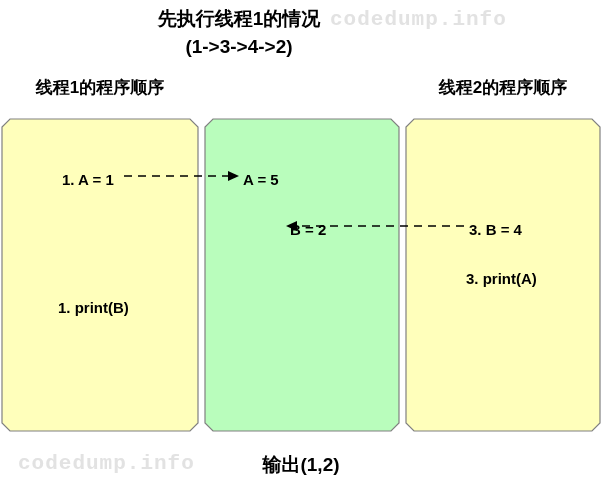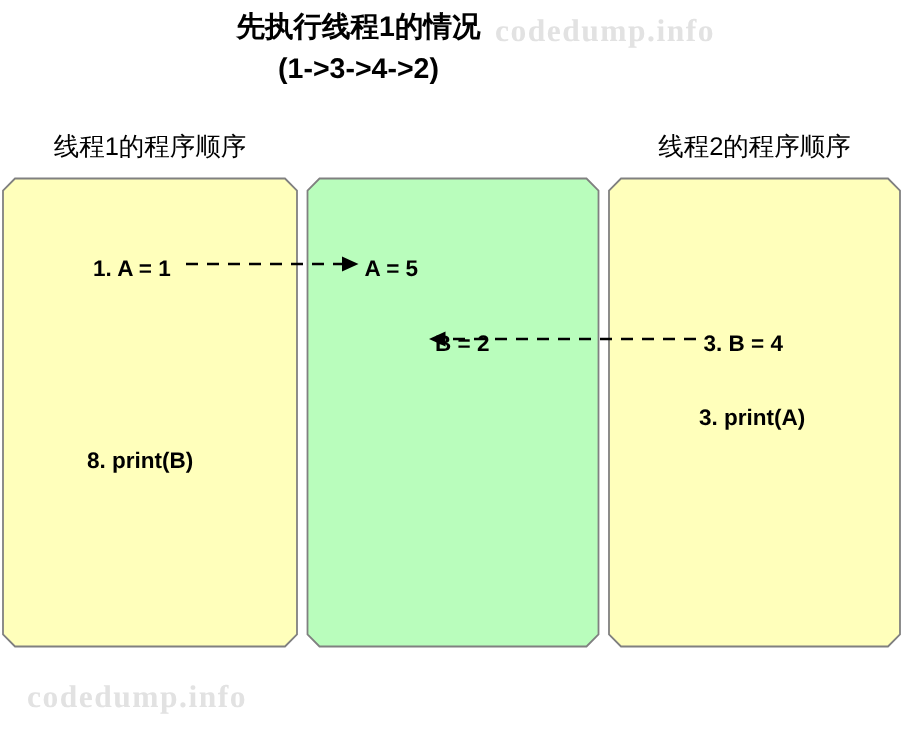--- a/index.html
+++ b/index.html
@@ -43,21 +43,21 @@
     font-weight: bold;
     line-height: 26px;
     margin-top: 2px;
     white-space: nowrap;
   }
 
   
   .wm {
     position: absolute;
     color: #e2e2e2;
-    font-family: Liberation Serif, serif;
+    font-family: Liberation Mono, monospace;
     font-weight: bold;
     user-select: none;
     white-space: nowrap;
     z-index: 3;
   }
   .wm-top {
     left: 330px;
     top: 8px;
     font-size: 21px;
     letter-spacing: 1px;
@@ -65,23 +65,23 @@
   .wm-bottom {
     left: 18px;
     top: 452px;
     font-size: 21px;
     letter-spacing: 1px;
   }
 
   
   .col-head {
     position: absolute;
-    top: 86px;
+    top: 76px;
     font-size: 17px;
-    font-weight: normal;
+    font-weight: bold;
     text-align: center;
     white-space: nowrap;
     z-index: 2;
   }
   .col-head.c1 { left: 0px;   width: 200px; }
   .col-head.c2 { left: 202px; width: 200px; }
   .col-head.c3 { left: 404px; width: 198px; }
 
   
   .panel {
@@ -172,32 +172,33 @@
     </svg>
   </div>
 
   <div class="panel p3">
     <svg width="196" height="314" viewBox="0 0 196 314">
       <polygon points="9,1 187,1 195,9 195,305 187,313 9,313 1,305 1,9" fill="#ffffbb" stroke="#808080" stroke-width="1.2"></polygon>
     </svg>
   </div>
 
   <div class="item it-a1">1. A = 1</div>
-  <div class="item it-printb">8. print(B)</div>
+  <div class="item it-printb">1. print(B)</div>
 
   <div class="item it-ma">A = 5</div>
   <div class="item it-mb">B = 2</div>
 
   <div class="item it-b2">3. B = 4</div>
   <div class="item it-printa">3. print(A)</div>
 
   <svg class="arrow-svg arr-1" width="118" height="16" viewBox="0 0 118 16">
     <line x1="0" y1="8" x2="104" y2="8" stroke="#000000" stroke-width="1.6" stroke-dasharray="8,6"></line>
     <polygon points="104,3 115,8 104,13" fill="#000000"></polygon>
   </svg>
 
   <svg class="arrow-svg arr-2" width="180" height="16" viewBox="0 0 180 16">
     <line x1="180" y1="8" x2="13" y2="8" stroke="#000000" stroke-width="1.6" stroke-dasharray="8,6"></line>
     <polygon points="13,3 2,8 13,13" fill="#000000"></polygon>
   </svg>
 
+  <div class="footer">输出(1,2)</div>
 
 </div>
 
 </body></html>

